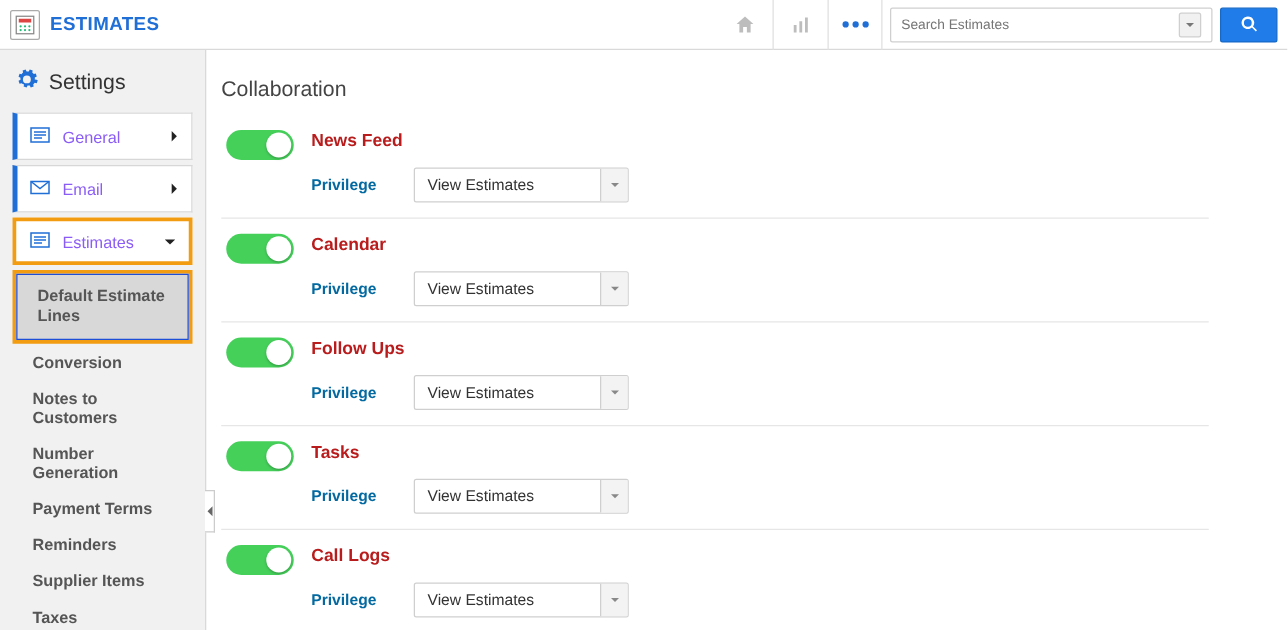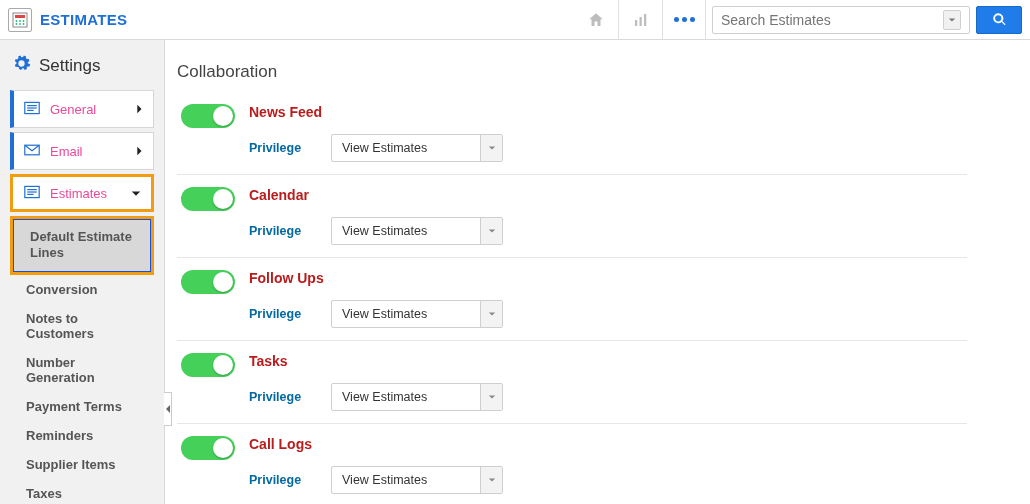--- a/index.html
+++ b/index.html
@@ -62,21 +62,21 @@
     width: 258px;
     border: 1px solid #cfcfcf;
     border-radius: 2px;
     padding: 0 8px;
     font-size: 13px;
     color: #555;
     display: flex; align-items: center; justify-content: space-between;
     background: #fff;
   }
   .search-input input {
-    border: none; outline: none; flex: 1; font-size: 14px;
+    border: none; outline: none; flex: 1; font-size: 11px;
     color: #737373;
   }
   .search-caret {
     width: 18px; height: 20px;
     background: #f1f1f1;
     border: 1px solid #cfcfcf;
     border-radius: 2px;
     display: flex; align-items: center; justify-content: center;
   }
   .search-caret svg { fill: #777; }
@@ -118,21 +118,21 @@
     background: #fff;
     height: 38px;
     display: flex; align-items: center;
     padding: 0 10px;
     margin-top: 4px;
     cursor: pointer;
   }
   .side-item:first-of-type { margin-top: 0; }
   .side-item .icon svg { fill: #1f6fd6; }
   .side-item .label {
-    color: #ec4899;
+    color: #8b5cf6;
     margin-left: 10px;
     flex: 1;
   }
   .side-item .chev svg { fill: #222; }
 
   .side-item.highlight {
     border: 3px solid #f29c11;
     border-left: 3px solid #f29c11;
     padding-left: 11px;
   }

